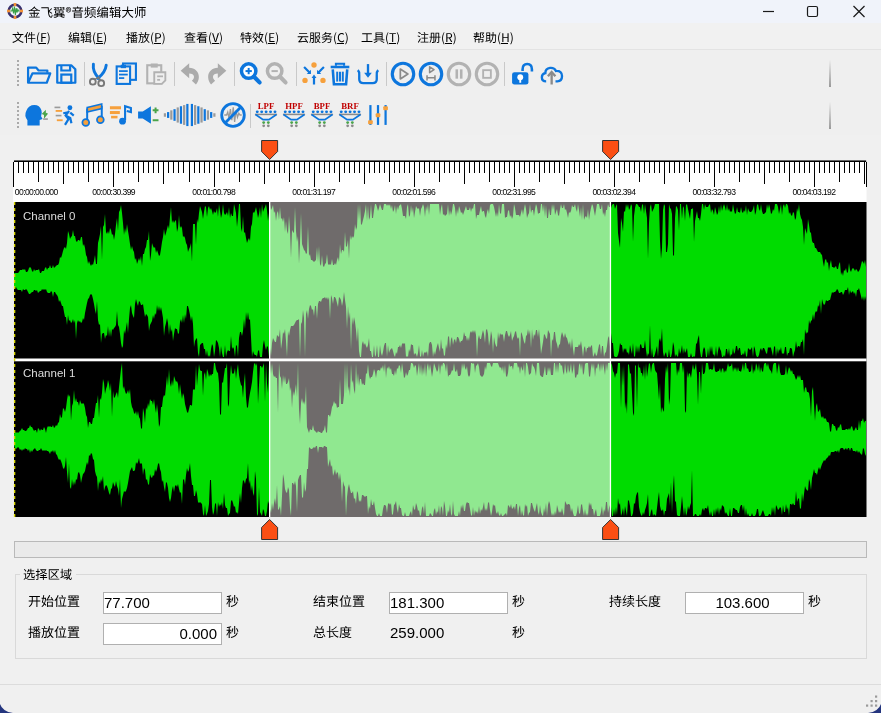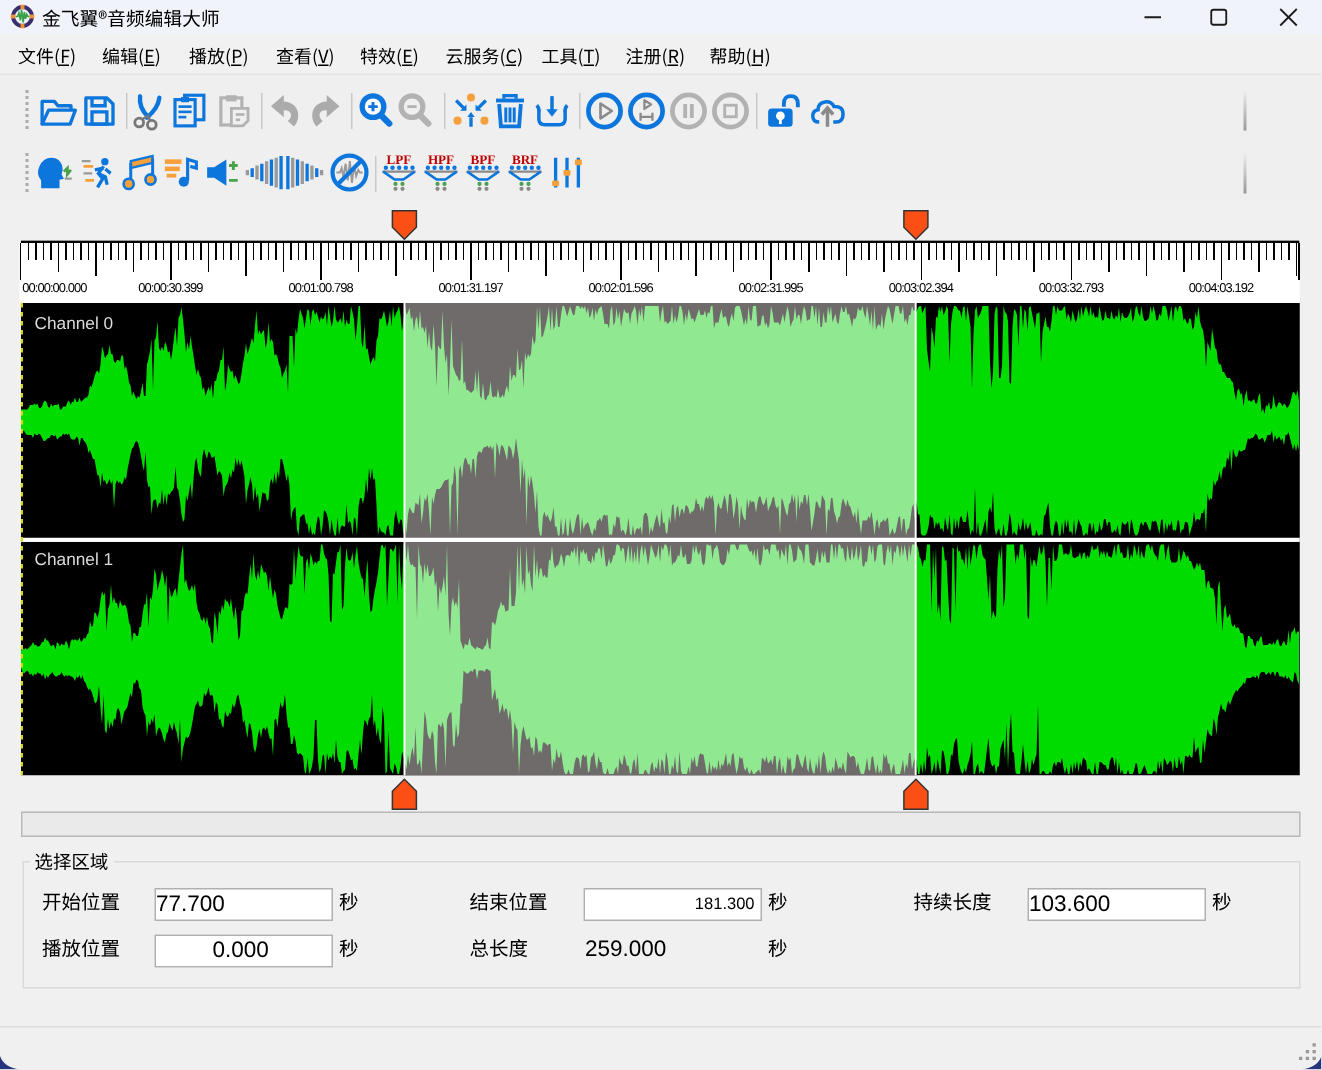--- a/index.html
+++ b/index.html
@@ -340,35 +340,35 @@
 <svg style="position:absolute;left:28px;top:592px" width="54" height="18" viewBox="0 -14 54 18">
       <path fill="#000" d="M8.4 -9.1V-5.4H4.8V-6.0V-9.1ZM0.7 -5.4V-4.5H3.7C3.6 -2.7 2.9 -1.0 0.7 0.4C1.0 0.5 1.3 0.9 1.5 1.1C3.9 -0.4 4.6 -2.5 4.7 -4.5H8.4V1.1H9.4V-4.5H12.3V-5.4H9.4V-9.1H11.9V-10.1H1.2V-9.1H3.8V-6.0L3.8 -5.4Z M19.0 -4.3V1.0H19.9V0.5H23.8V1.0H24.8V-4.3ZM19.9 -0.4V-3.4H23.8V-0.4ZM18.6 -5.3C19.0 -5.4 19.5 -5.5 24.3 -5.9C24.5 -5.5 24.7 -5.2 24.8 -5.0L25.6 -5.4C25.2 -6.4 24.3 -7.9 23.4 -9.0L22.6 -8.7C23.1 -8.1 23.5 -7.4 23.9 -6.7L19.7 -6.5C20.6 -7.6 21.5 -9.1 22.2 -10.6L21.2 -10.9C20.5 -9.3 19.4 -7.5 19.1 -7.1C18.8 -6.6 18.5 -6.3 18.3 -6.2C18.4 -6.0 18.5 -5.5 18.6 -5.3ZM15.6 -7.3H17.1C17.0 -5.7 16.7 -4.3 16.2 -3.1C15.8 -3.5 15.3 -3.8 14.9 -4.1C15.1 -5.1 15.4 -6.2 15.6 -7.3ZM13.8 -3.8C14.5 -3.4 15.2 -2.8 15.8 -2.3C15.2 -1.1 14.5 -0.3 13.5 0.2C13.7 0.4 14.0 0.8 14.1 1.0C15.1 0.4 15.9 -0.4 16.5 -1.6C17.0 -1.1 17.4 -0.7 17.7 -0.3L18.3 -1.1C18.0 -1.5 17.5 -2.0 16.9 -2.5C17.5 -4.0 17.9 -5.8 18.1 -8.2L17.5 -8.3L17.3 -8.3H15.8C16.0 -9.1 16.1 -10.0 16.2 -10.8L15.3 -10.9C15.2 -10.1 15.1 -9.2 14.9 -8.3H13.6V-7.3H14.7C14.5 -6.0 14.1 -4.7 13.8 -3.8Z M30.8 -8.6V-7.6H37.9V-8.6ZM31.7 -6.6C32.0 -4.8 32.4 -2.4 32.5 -1.0L33.5 -1.3C33.4 -2.7 33.0 -5.0 32.5 -6.8ZM33.4 -10.8C33.7 -10.1 33.9 -9.3 34.0 -8.7L35.0 -9.0C34.9 -9.5 34.6 -10.4 34.3 -11.0ZM30.2 -0.4V0.5H38.4V-0.4H35.7C36.2 -2.2 36.7 -4.7 37.1 -6.7L36.1 -6.9C35.8 -5.0 35.3 -2.2 34.8 -0.4ZM29.7 -10.9C29.0 -8.9 27.8 -6.9 26.5 -5.7C26.7 -5.5 26.9 -5.0 27.1 -4.7C27.5 -5.2 27.9 -5.7 28.3 -6.3V1.0H29.3V-7.8C29.8 -8.7 30.3 -9.6 30.6 -10.6Z M47.5 -9.7H49.7V-8.6H47.5ZM44.4 -9.7H46.6V-8.6H44.4ZM41.5 -9.7H43.5V-8.6H41.5ZM41.5 -5.6V-0.1H39.7V0.7H51.3V-0.1H49.5V-5.6H45.4L45.6 -6.3H51.0V-7.1H45.8L45.9 -7.8H50.6V-10.4H40.5V-7.8H44.9L44.8 -7.1H39.9V-6.3H44.7L44.5 -5.6ZM42.4 -0.1V-0.9H48.5V-0.1ZM42.4 -3.6H48.5V-2.8H42.4ZM42.4 -4.2V-4.9H48.5V-4.2ZM42.4 -2.2H48.5V-1.5H42.4Z"></path>
     </svg>
     <div class="abs" style="left:103px;top:592px;width:113px;height:20px;background:#fff;border:1px solid #b0b0b0;font-size:15px;line-height:20px;padding-right:4px">77.700</div>
     <svg style="position:absolute;left:226px;top:592px" width="15" height="18" viewBox="0 -14 15 18">
       <path fill="#000" d="M6.4 -8.7C6.2 -7.3 5.9 -5.8 5.4 -4.8C5.6 -4.7 6.0 -4.5 6.2 -4.4C6.7 -5.4 7.1 -7.0 7.3 -8.5ZM10.1 -8.6C10.7 -7.5 11.3 -6.0 11.5 -5.0L12.4 -5.4C12.2 -6.3 11.6 -7.8 10.9 -8.9ZM10.9 -4.6C10.0 -2.0 7.9 -0.5 4.7 0.1C4.9 0.4 5.1 0.7 5.2 1.0C8.6 0.2 10.8 -1.5 11.8 -4.3ZM8.2 -10.9V-2.9H9.2V-10.9ZM4.8 -10.7C3.9 -10.3 2.1 -9.9 0.7 -9.7C0.8 -9.5 0.9 -9.2 1.0 -8.9C1.5 -9.0 2.1 -9.1 2.7 -9.2V-7.3H0.6V-6.3H2.6C2.1 -4.8 1.2 -3.2 0.4 -2.2C0.5 -2.0 0.8 -1.6 0.9 -1.3C1.5 -2.1 2.2 -3.4 2.7 -4.7V1.0H3.7V-5.0C4.1 -4.4 4.6 -3.6 4.8 -3.1L5.4 -3.9C5.2 -4.3 4.0 -5.7 3.7 -6.1V-6.3H5.5V-7.3H3.7V-9.4C4.3 -9.6 4.9 -9.8 5.4 -10.0Z"></path>
     </svg>
 <svg style="position:absolute;left:313px;top:592px" width="54" height="18" viewBox="0 -14 54 18">
       <path fill="#000" d="M0.5 -0.7 0.6 0.3C1.9 0.0 3.6 -0.3 5.3 -0.7L5.2 -1.6C3.5 -1.3 1.7 -0.9 0.5 -0.7ZM0.7 -5.6C0.9 -5.6 1.2 -5.7 2.9 -5.9C2.3 -5.1 1.8 -4.4 1.5 -4.2C1.1 -3.7 0.8 -3.4 0.5 -3.3C0.6 -3.1 0.8 -2.6 0.8 -2.4C1.1 -2.6 1.6 -2.7 5.2 -3.3C5.2 -3.5 5.2 -3.9 5.2 -4.2L2.3 -3.7C3.3 -4.8 4.4 -6.2 5.2 -7.6L4.3 -8.2C4.1 -7.7 3.8 -7.2 3.5 -6.8L1.8 -6.6C2.5 -7.7 3.3 -9.1 3.9 -10.4L2.9 -10.8C2.4 -9.3 1.4 -7.7 1.1 -7.3C0.9 -6.9 0.6 -6.6 0.4 -6.5C0.5 -6.3 0.7 -5.8 0.7 -5.6ZM8.3 -10.9V-9.2H5.3V-8.2H8.3V-6.2H5.6V-5.3H12.0V-6.2H9.3V-8.2H12.3V-9.2H9.3V-10.9ZM6.0 -4.0V1.0H6.9V0.5H10.7V1.0H11.7V-4.0ZM6.9 -0.4V-3.1H10.7V-0.4Z M14.9 -7.2V-3.5H18.5C17.3 -2.1 15.3 -0.8 13.5 -0.2C13.7 -0.0 14.0 0.4 14.2 0.6C15.9 -0.1 17.7 -1.3 19.0 -2.7V1.0H20.0V-2.8C21.3 -1.3 23.1 -0.1 24.9 0.6C25.0 0.4 25.3 -0.0 25.6 -0.2C23.7 -0.8 21.7 -2.1 20.5 -3.5H24.2V-7.2H20.0V-8.6H25.1V-9.5H20.0V-10.9H19.0V-9.5H14.0V-8.6H19.0V-7.2ZM15.8 -6.3H19.0V-4.3H15.8ZM20.0 -6.3H23.2V-4.3H20.0Z M30.8 -8.6V-7.6H37.9V-8.6ZM31.7 -6.6C32.0 -4.8 32.4 -2.4 32.5 -1.0L33.5 -1.3C33.4 -2.7 33.0 -5.0 32.5 -6.8ZM33.4 -10.8C33.7 -10.1 33.9 -9.3 34.0 -8.7L35.0 -9.0C34.9 -9.5 34.6 -10.4 34.3 -11.0ZM30.2 -0.4V0.5H38.4V-0.4H35.7C36.2 -2.2 36.7 -4.7 37.1 -6.7L36.1 -6.9C35.8 -5.0 35.3 -2.2 34.8 -0.4ZM29.7 -10.9C29.0 -8.9 27.8 -6.9 26.5 -5.7C26.7 -5.5 26.9 -5.0 27.1 -4.7C27.5 -5.2 27.9 -5.7 28.3 -6.3V1.0H29.3V-7.8C29.8 -8.7 30.3 -9.6 30.6 -10.6Z M47.5 -9.7H49.7V-8.6H47.5ZM44.4 -9.7H46.6V-8.6H44.4ZM41.5 -9.7H43.5V-8.6H41.5ZM41.5 -5.6V-0.1H39.7V0.7H51.3V-0.1H49.5V-5.6H45.4L45.6 -6.3H51.0V-7.1H45.8L45.9 -7.8H50.6V-10.4H40.5V-7.8H44.9L44.8 -7.1H39.9V-6.3H44.7L44.5 -5.6ZM42.4 -0.1V-0.9H48.5V-0.1ZM42.4 -3.6H48.5V-2.8H42.4ZM42.4 -4.2V-4.9H48.5V-4.2ZM42.4 -2.2H48.5V-1.5H42.4Z"></path>
     </svg>
-    <div class="abs" style="left:389px;top:592px;width:113px;height:20px;background:#fff;border:1px solid #b0b0b0;font-size:11px;line-height:20px;text-align:right;padding-right:4px">181.300</div>
+    <div class="abs" style="left:389px;top:592px;width:113px;height:20px;background:#fff;border:1px solid #b0b0b0;font-size:15px;line-height:20px;text-align:left;padding-right:4px">181.300</div>
     <svg style="position:absolute;left:512px;top:592px" width="15" height="18" viewBox="0 -14 15 18">
       <path fill="#000" d="M6.4 -8.7C6.2 -7.3 5.9 -5.8 5.4 -4.8C5.6 -4.7 6.0 -4.5 6.2 -4.4C6.7 -5.4 7.1 -7.0 7.3 -8.5ZM10.1 -8.6C10.7 -7.5 11.3 -6.0 11.5 -5.0L12.4 -5.4C12.2 -6.3 11.6 -7.8 10.9 -8.9ZM10.9 -4.6C10.0 -2.0 7.9 -0.5 4.7 0.1C4.9 0.4 5.1 0.7 5.2 1.0C8.6 0.2 10.8 -1.5 11.8 -4.3ZM8.2 -10.9V-2.9H9.2V-10.9ZM4.8 -10.7C3.9 -10.3 2.1 -9.9 0.7 -9.7C0.8 -9.5 0.9 -9.2 1.0 -8.9C1.5 -9.0 2.1 -9.1 2.7 -9.2V-7.3H0.6V-6.3H2.6C2.1 -4.8 1.2 -3.2 0.4 -2.2C0.5 -2.0 0.8 -1.6 0.9 -1.3C1.5 -2.1 2.2 -3.4 2.7 -4.7V1.0H3.7V-5.0C4.1 -4.4 4.6 -3.6 4.8 -3.1L5.4 -3.9C5.2 -4.3 4.0 -5.7 3.7 -6.1V-6.3H5.5V-7.3H3.7V-9.4C4.3 -9.6 4.9 -9.8 5.4 -10.0Z"></path>
     </svg>
 <svg style="position:absolute;left:609px;top:592px" width="54" height="18" viewBox="0 -14 54 18">
       <path fill="#000" d="M5.8 -2.7C6.4 -1.9 7.0 -1.0 7.3 -0.3L8.1 -0.8C7.8 -1.5 7.1 -2.4 6.6 -3.1ZM8.1 -10.9V-9.2H5.4V-8.3H8.1V-6.7H4.7V-5.8H9.9V-4.3H4.8V-3.4H9.9V-0.1C9.9 0.0 9.8 0.1 9.6 0.1C9.4 0.1 8.7 0.1 8.0 0.1C8.1 0.4 8.3 0.8 8.3 1.0C9.3 1.0 9.9 1.0 10.3 0.9C10.7 0.7 10.8 0.4 10.8 -0.1V-3.4H12.4V-4.3H10.8V-5.8H12.5V-6.7H9.1V-8.3H11.9V-9.2H9.1V-10.9ZM2.2 -10.9V-8.3H0.5V-7.4H2.2V-4.6C1.5 -4.3 0.9 -4.2 0.4 -4.0L0.6 -3.1L2.2 -3.6V-0.1C2.2 0.1 2.2 0.1 2.0 0.1C1.8 0.1 1.3 0.1 0.8 0.1C0.9 0.4 1.0 0.8 1.1 1.0C1.9 1.0 2.4 1.0 2.7 0.8C3.0 0.7 3.1 0.4 3.1 -0.1V-3.9L4.5 -4.3L4.4 -5.2L3.1 -4.8V-7.4H4.5V-8.3H3.1V-10.9Z M19.2 -5.9C19.7 -5.5 20.4 -5.0 20.8 -4.7L21.2 -5.2C20.9 -5.6 20.2 -6.1 19.6 -6.4ZM18.2 -4.7C18.8 -4.4 19.5 -3.8 19.9 -3.4L20.4 -4.0C20.0 -4.4 19.3 -4.9 18.7 -5.2ZM22.0 -1.4C23.0 -0.7 24.2 0.4 24.8 1.1L25.4 0.5C24.8 -0.2 23.6 -1.2 22.6 -1.9ZM13.6 -0.8 13.8 0.2C14.9 -0.3 16.3 -0.8 17.7 -1.3L17.5 -2.1C16.1 -1.6 14.6 -1.1 13.6 -0.8ZM18.2 -7.7V-6.9H24.1C23.9 -6.3 23.7 -5.7 23.5 -5.3L24.3 -5.1C24.6 -5.7 24.9 -6.7 25.2 -7.6L24.6 -7.7L24.4 -7.7H22.0V-8.9H24.5V-9.7H22.0V-10.9H21.0V-9.7H18.7V-8.9H21.0V-7.7ZM21.4 -6.4V-4.8C21.4 -4.3 21.4 -3.8 21.3 -3.3H17.9V-2.4H21.0C20.5 -1.4 19.6 -0.4 17.7 0.3C17.9 0.5 18.1 0.8 18.3 1.1C20.5 0.1 21.5 -1.1 22.0 -2.4H25.2V-3.3H22.2C22.3 -3.8 22.3 -4.3 22.3 -4.8V-6.4ZM13.8 -5.5C14.0 -5.6 14.3 -5.7 15.8 -5.9C15.2 -5.0 14.8 -4.3 14.5 -4.1C14.1 -3.6 13.9 -3.2 13.6 -3.2C13.7 -3.0 13.8 -2.5 13.9 -2.4C14.1 -2.5 14.6 -2.7 17.6 -3.5C17.6 -3.7 17.6 -4.1 17.6 -4.3L15.3 -3.8C16.2 -4.9 17.1 -6.3 17.8 -7.7L17.1 -8.2C16.8 -7.7 16.6 -7.2 16.3 -6.7L14.8 -6.6C15.5 -7.7 16.3 -9.1 16.8 -10.5L16.0 -10.9C15.5 -9.3 14.5 -7.6 14.2 -7.2C13.9 -6.7 13.7 -6.4 13.5 -6.4C13.6 -6.1 13.7 -5.7 13.8 -5.5Z M36.0 -10.6C34.9 -9.3 33.0 -8.0 31.1 -7.3C31.4 -7.1 31.8 -6.7 32.0 -6.5C33.7 -7.4 35.7 -8.7 37.0 -10.2ZM26.7 -5.8V-4.9H29.2V-0.7C29.2 -0.2 28.9 0.0 28.7 0.1C28.8 0.3 29.0 0.7 29.1 1.0C29.4 0.8 29.9 0.6 33.5 -0.4C33.4 -0.6 33.4 -1.0 33.4 -1.3L30.2 -0.5V-4.9H32.3C33.3 -2.2 35.2 -0.2 37.9 0.7C38.0 0.4 38.3 -0.0 38.6 -0.3C36.1 -1.0 34.3 -2.6 33.3 -4.9H38.3V-5.8H30.2V-10.9H29.2V-5.8Z M44.0 -8.4V-7.2H41.9V-6.4H44.0V-4.3H49.1V-6.4H51.2V-7.2H49.1V-8.4H48.1V-7.2H45.0V-8.4ZM48.1 -6.4V-5.1H45.0V-6.4ZM48.8 -2.6C48.3 -2.0 47.5 -1.4 46.5 -1.0C45.6 -1.4 44.9 -2.0 44.3 -2.6ZM42.1 -3.4V-2.6H43.8L43.4 -2.5C43.9 -1.7 44.6 -1.1 45.5 -0.6C44.2 -0.2 42.9 0.0 41.5 0.1C41.6 0.4 41.8 0.7 41.9 1.0C43.5 0.8 45.1 0.5 46.5 -0.1C47.8 0.5 49.3 0.8 50.9 1.0C51.1 0.8 51.3 0.4 51.5 0.2C50.1 0.1 48.7 -0.2 47.6 -0.6C48.7 -1.2 49.7 -2.0 50.3 -3.2L49.7 -3.5L49.5 -3.4ZM45.1 -10.8C45.3 -10.4 45.5 -10.0 45.7 -9.6H40.6V-6.1C40.6 -4.1 40.5 -1.4 39.5 0.6C39.7 0.7 40.2 0.9 40.4 1.0C41.4 -1.0 41.6 -4.0 41.6 -6.1V-8.7H51.3V-9.6H46.8C46.6 -10.0 46.4 -10.6 46.1 -11.0Z"></path>
     </svg>
-    <div class="abs" style="left:685px;top:592px;width:113px;height:20px;background:#fff;border:1px solid #b0b0b0;font-size:15px;line-height:20px;text-align:left;padding-right:4px">103.600</div>
+    <div class="abs" style="left:685px;top:592px;width:113px;height:20px;background:#fff;border:1px solid #b0b0b0;font-size:15px;line-height:20px;text-align:center;padding-right:4px">103.600</div>
     <svg style="position:absolute;left:808px;top:592px" width="15" height="18" viewBox="0 -14 15 18">
       <path fill="#000" d="M6.4 -8.7C6.2 -7.3 5.9 -5.8 5.4 -4.8C5.6 -4.7 6.0 -4.5 6.2 -4.4C6.7 -5.4 7.1 -7.0 7.3 -8.5ZM10.1 -8.6C10.7 -7.5 11.3 -6.0 11.5 -5.0L12.4 -5.4C12.2 -6.3 11.6 -7.8 10.9 -8.9ZM10.9 -4.6C10.0 -2.0 7.9 -0.5 4.7 0.1C4.9 0.4 5.1 0.7 5.2 1.0C8.6 0.2 10.8 -1.5 11.8 -4.3ZM8.2 -10.9V-2.9H9.2V-10.9ZM4.8 -10.7C3.9 -10.3 2.1 -9.9 0.7 -9.7C0.8 -9.5 0.9 -9.2 1.0 -8.9C1.5 -9.0 2.1 -9.1 2.7 -9.2V-7.3H0.6V-6.3H2.6C2.1 -4.8 1.2 -3.2 0.4 -2.2C0.5 -2.0 0.8 -1.6 0.9 -1.3C1.5 -2.1 2.2 -3.4 2.7 -4.7V1.0H3.7V-5.0C4.1 -4.4 4.6 -3.6 4.8 -3.1L5.4 -3.9C5.2 -4.3 4.0 -5.7 3.7 -6.1V-6.3H5.5V-7.3H3.7V-9.4C4.3 -9.6 4.9 -9.8 5.4 -10.0Z"></path>
     </svg>
 <svg style="position:absolute;left:28px;top:623px" width="54" height="18" viewBox="0 -14 54 18">
       <path fill="#000" d="M10.5 -9.5C10.3 -9.0 9.9 -8.1 9.6 -7.5H8.8V-9.7C9.9 -9.8 10.9 -9.9 11.8 -10.1L11.2 -10.8C9.7 -10.5 6.9 -10.2 4.7 -10.1C4.8 -9.9 4.9 -9.6 4.9 -9.4C5.8 -9.4 6.9 -9.5 7.9 -9.6V-7.5H4.5V-6.7H7.1C6.3 -5.7 5.1 -4.8 3.9 -4.3C4.1 -4.1 4.4 -3.8 4.5 -3.6C4.8 -3.7 5.0 -3.8 5.3 -4.0V1.0H6.1V0.5H10.7V0.9H11.6V-4.0L12.1 -3.7C12.2 -4.0 12.5 -4.3 12.7 -4.5C11.6 -4.9 10.4 -5.8 9.6 -6.7H12.3V-7.5H10.4C10.7 -8.0 11.1 -8.7 11.4 -9.3ZM5.5 -9.1C5.8 -8.6 6.1 -7.9 6.2 -7.5L7.1 -7.8C6.9 -8.2 6.6 -8.8 6.3 -9.3ZM7.9 -6.4V-4.3H8.8V-6.5C9.5 -5.5 10.6 -4.6 11.6 -4.0H5.3C6.3 -4.6 7.2 -5.5 7.9 -6.4ZM7.9 -3.2V-2.1H6.1V-3.2ZM8.7 -3.2H10.7V-2.1H8.7ZM7.9 -1.4V-0.3H6.1V-1.4ZM8.7 -1.4H10.7V-0.3H8.7ZM2.2 -10.9V-8.3H0.5V-7.4H2.2V-4.7L0.4 -4.1L0.6 -3.1L2.2 -3.7V-0.1C2.2 0.1 2.1 0.1 1.9 0.1C1.8 0.2 1.3 0.2 0.7 0.1C0.8 0.4 1.0 0.8 1.0 1.0C1.8 1.1 2.3 1.0 2.6 0.9C3.0 0.7 3.1 0.4 3.1 -0.1V-4.1L4.5 -4.6L4.3 -5.5L3.1 -5.0V-7.4H4.5V-8.3H3.1V-10.9Z M15.7 -10.7C15.9 -10.1 16.2 -9.4 16.3 -8.9L17.2 -9.2C17.1 -9.7 16.8 -10.4 16.5 -10.9ZM13.6 -8.8V-7.9H15.1V-5.2C15.1 -3.4 14.9 -1.3 13.3 0.4C13.6 0.6 13.9 0.8 14.1 1.0C15.8 -0.8 16.0 -3.0 16.0 -5.2V-5.3H17.8C17.7 -1.7 17.6 -0.4 17.4 -0.1C17.3 0.0 17.2 0.0 17.0 0.0C16.8 0.0 16.3 0.0 15.8 -0.0C15.9 0.2 16.0 0.6 16.1 0.9C16.6 0.9 17.2 0.9 17.5 0.9C17.8 0.9 18.0 0.8 18.3 0.5C18.6 0.0 18.7 -1.4 18.7 -5.7C18.8 -5.9 18.8 -6.2 18.8 -6.2H16.0V-7.9H19.3V-8.8ZM21.1 -7.6H23.6C23.3 -5.9 22.9 -4.5 22.3 -3.3C21.7 -4.5 21.3 -5.9 21.1 -7.5ZM21.0 -10.9C20.6 -8.7 19.9 -6.5 18.8 -5.1C19.0 -5.0 19.4 -4.6 19.5 -4.4C19.9 -4.9 20.2 -5.4 20.5 -6.0C20.8 -4.7 21.2 -3.4 21.7 -2.4C21.0 -1.3 20.0 -0.4 18.6 0.2C18.8 0.4 19.1 0.8 19.2 1.1C20.5 0.4 21.5 -0.4 22.3 -1.5C23.0 -0.4 23.8 0.4 24.9 1.0C25.1 0.8 25.4 0.4 25.6 0.2C24.5 -0.4 23.6 -1.2 22.9 -2.4C23.7 -3.8 24.2 -5.5 24.5 -7.6H25.5V-8.5H21.4C21.6 -9.2 21.8 -10.0 22.0 -10.8Z M30.8 -8.6V-7.6H37.9V-8.6ZM31.7 -6.6C32.0 -4.8 32.4 -2.4 32.5 -1.0L33.5 -1.3C33.4 -2.7 33.0 -5.0 32.5 -6.8ZM33.4 -10.8C33.7 -10.1 33.9 -9.3 34.0 -8.7L35.0 -9.0C34.9 -9.5 34.6 -10.4 34.3 -11.0ZM30.2 -0.4V0.5H38.4V-0.4H35.7C36.2 -2.2 36.7 -4.7 37.1 -6.7L36.1 -6.9C35.8 -5.0 35.3 -2.2 34.8 -0.4ZM29.7 -10.9C29.0 -8.9 27.8 -6.9 26.5 -5.7C26.7 -5.5 26.9 -5.0 27.1 -4.7C27.5 -5.2 27.9 -5.7 28.3 -6.3V1.0H29.3V-7.8C29.8 -8.7 30.3 -9.6 30.6 -10.6Z M47.5 -9.7H49.7V-8.6H47.5ZM44.4 -9.7H46.6V-8.6H44.4ZM41.5 -9.7H43.5V-8.6H41.5ZM41.5 -5.6V-0.1H39.7V0.7H51.3V-0.1H49.5V-5.6H45.4L45.6 -6.3H51.0V-7.1H45.8L45.9 -7.8H50.6V-10.4H40.5V-7.8H44.9L44.8 -7.1H39.9V-6.3H44.7L44.5 -5.6ZM42.4 -0.1V-0.9H48.5V-0.1ZM42.4 -3.6H48.5V-2.8H42.4ZM42.4 -4.2V-4.9H48.5V-4.2ZM42.4 -2.2H48.5V-1.5H42.4Z"></path>
     </svg>
-    <div class="abs" style="left:103px;top:623px;width:113px;height:20px;background:#fff;border:1px solid #b0b0b0;font-size:15px;line-height:20px;text-align:center;padding-right:4px">0.000</div>
+    <div class="abs" style="left:103px;top:623px;width:113px;height:20px;background:#fff;border:1px solid #b0b0b0;font-size:15px;line-height:20px;text-align:right;padding-right:4px">0.000</div>
     <svg style="position:absolute;left:226px;top:623px" width="15" height="18" viewBox="0 -14 15 18">
       <path fill="#000" d="M6.4 -8.7C6.2 -7.3 5.9 -5.8 5.4 -4.8C5.6 -4.7 6.0 -4.5 6.2 -4.4C6.7 -5.4 7.1 -7.0 7.3 -8.5ZM10.1 -8.6C10.7 -7.5 11.3 -6.0 11.5 -5.0L12.4 -5.4C12.2 -6.3 11.6 -7.8 10.9 -8.9ZM10.9 -4.6C10.0 -2.0 7.9 -0.5 4.7 0.1C4.9 0.4 5.1 0.7 5.2 1.0C8.6 0.2 10.8 -1.5 11.8 -4.3ZM8.2 -10.9V-2.9H9.2V-10.9ZM4.8 -10.7C3.9 -10.3 2.1 -9.9 0.7 -9.7C0.8 -9.5 0.9 -9.2 1.0 -8.9C1.5 -9.0 2.1 -9.1 2.7 -9.2V-7.3H0.6V-6.3H2.6C2.1 -4.8 1.2 -3.2 0.4 -2.2C0.5 -2.0 0.8 -1.6 0.9 -1.3C1.5 -2.1 2.2 -3.4 2.7 -4.7V1.0H3.7V-5.0C4.1 -4.4 4.6 -3.6 4.8 -3.1L5.4 -3.9C5.2 -4.3 4.0 -5.7 3.7 -6.1V-6.3H5.5V-7.3H3.7V-9.4C4.3 -9.6 4.9 -9.8 5.4 -10.0Z"></path>
     </svg>
 <svg style="position:absolute;left:313px;top:623px" width="41" height="18" viewBox="0 -14 41 18">
       <path fill="#000" d="M9.9 -2.8C10.6 -1.9 11.4 -0.7 11.7 0.1L12.5 -0.4C12.2 -1.2 11.4 -2.3 10.6 -3.2ZM5.4 -3.5C6.2 -2.9 7.2 -2.0 7.7 -1.4L8.4 -2.0C7.9 -2.6 6.9 -3.5 6.0 -4.0ZM3.7 -3.1V-0.4C3.7 0.6 4.1 0.9 5.6 0.9C5.9 0.9 8.2 0.9 8.5 0.9C9.7 0.9 10.0 0.5 10.2 -1.0C9.9 -1.0 9.5 -1.2 9.3 -1.3C9.2 -0.2 9.1 0.0 8.4 0.0C7.9 0.0 6.0 0.0 5.7 0.0C4.8 0.0 4.7 -0.1 4.7 -0.5V-3.1ZM1.8 -2.9C1.5 -1.9 1.1 -0.8 0.6 -0.1L1.5 0.3C2.0 -0.5 2.5 -1.7 2.7 -2.8ZM3.4 -7.4H9.6V-5.1H3.4ZM2.4 -8.3V-4.1H10.7V-8.3H8.5C9.0 -9.0 9.5 -9.8 9.9 -10.5L8.9 -10.9C8.6 -10.1 8.0 -9.0 7.5 -8.3H4.8L5.6 -8.7C5.3 -9.3 4.7 -10.2 4.2 -10.9L3.3 -10.5C3.9 -9.8 4.4 -8.9 4.7 -8.3Z M23.0 -10.6C21.9 -9.3 20.0 -8.0 18.1 -7.3C18.4 -7.1 18.8 -6.7 19.0 -6.5C20.7 -7.4 22.7 -8.7 24.0 -10.2ZM13.7 -5.8V-4.9H16.2V-0.7C16.2 -0.2 15.9 0.0 15.7 0.1C15.8 0.3 16.0 0.7 16.1 1.0C16.4 0.8 16.9 0.6 20.5 -0.4C20.4 -0.6 20.4 -1.0 20.4 -1.3L17.2 -0.5V-4.9H19.3C20.3 -2.2 22.2 -0.2 24.9 0.7C25.0 0.4 25.3 -0.0 25.6 -0.3C23.1 -1.0 21.3 -2.6 20.3 -4.9H25.3V-5.8H17.2V-10.9H16.2V-5.8Z M31.0 -8.4V-7.2H28.9V-6.4H31.0V-4.3H36.1V-6.4H38.2V-7.2H36.1V-8.4H35.1V-7.2H32.0V-8.4ZM35.1 -6.4V-5.1H32.0V-6.4ZM35.8 -2.6C35.3 -2.0 34.5 -1.4 33.5 -1.0C32.6 -1.4 31.9 -2.0 31.3 -2.6ZM29.1 -3.4V-2.6H30.8L30.4 -2.5C30.9 -1.7 31.6 -1.1 32.5 -0.6C31.2 -0.2 29.9 0.0 28.5 0.1C28.6 0.4 28.8 0.7 28.9 1.0C30.5 0.8 32.1 0.5 33.5 -0.1C34.8 0.5 36.3 0.8 37.9 1.0C38.1 0.8 38.3 0.4 38.5 0.2C37.1 0.1 35.7 -0.2 34.6 -0.6C35.7 -1.2 36.7 -2.0 37.3 -3.2L36.7 -3.5L36.5 -3.4ZM32.1 -10.8C32.3 -10.4 32.5 -10.0 32.7 -9.6H27.6V-6.1C27.6 -4.1 27.5 -1.4 26.5 0.6C26.7 0.7 27.2 0.9 27.4 1.0C28.4 -1.0 28.6 -4.0 28.6 -6.1V-8.7H38.3V-9.6H33.8C33.6 -10.0 33.4 -10.6 33.1 -11.0Z"></path>
     </svg>
     <div class="abs" style="left:390px;top:623px;width:107px;height:20px;font-size:15px;line-height:20px;text-align:left">259.000</div>
     <svg style="position:absolute;left:512px;top:623px" width="15" height="18" viewBox="0 -14 15 18">
       <path fill="#000" d="M6.4 -8.7C6.2 -7.3 5.9 -5.8 5.4 -4.8C5.6 -4.7 6.0 -4.5 6.2 -4.4C6.7 -5.4 7.1 -7.0 7.3 -8.5ZM10.1 -8.6C10.7 -7.5 11.3 -6.0 11.5 -5.0L12.4 -5.4C12.2 -6.3 11.6 -7.8 10.9 -8.9ZM10.9 -4.6C10.0 -2.0 7.9 -0.5 4.7 0.1C4.9 0.4 5.1 0.7 5.2 1.0C8.6 0.2 10.8 -1.5 11.8 -4.3ZM8.2 -10.9V-2.9H9.2V-10.9ZM4.8 -10.7C3.9 -10.3 2.1 -9.9 0.7 -9.7C0.8 -9.5 0.9 -9.2 1.0 -8.9C1.5 -9.0 2.1 -9.1 2.7 -9.2V-7.3H0.6V-6.3H2.6C2.1 -4.8 1.2 -3.2 0.4 -2.2C0.5 -2.0 0.8 -1.6 0.9 -1.3C1.5 -2.1 2.2 -3.4 2.7 -4.7V1.0H3.7V-5.0C4.1 -4.4 4.6 -3.6 4.8 -3.1L5.4 -3.9C5.2 -4.3 4.0 -5.7 3.7 -6.1V-6.3H5.5V-7.3H3.7V-9.4C4.3 -9.6 4.9 -9.8 5.4 -10.0Z"></path>
     </svg>

